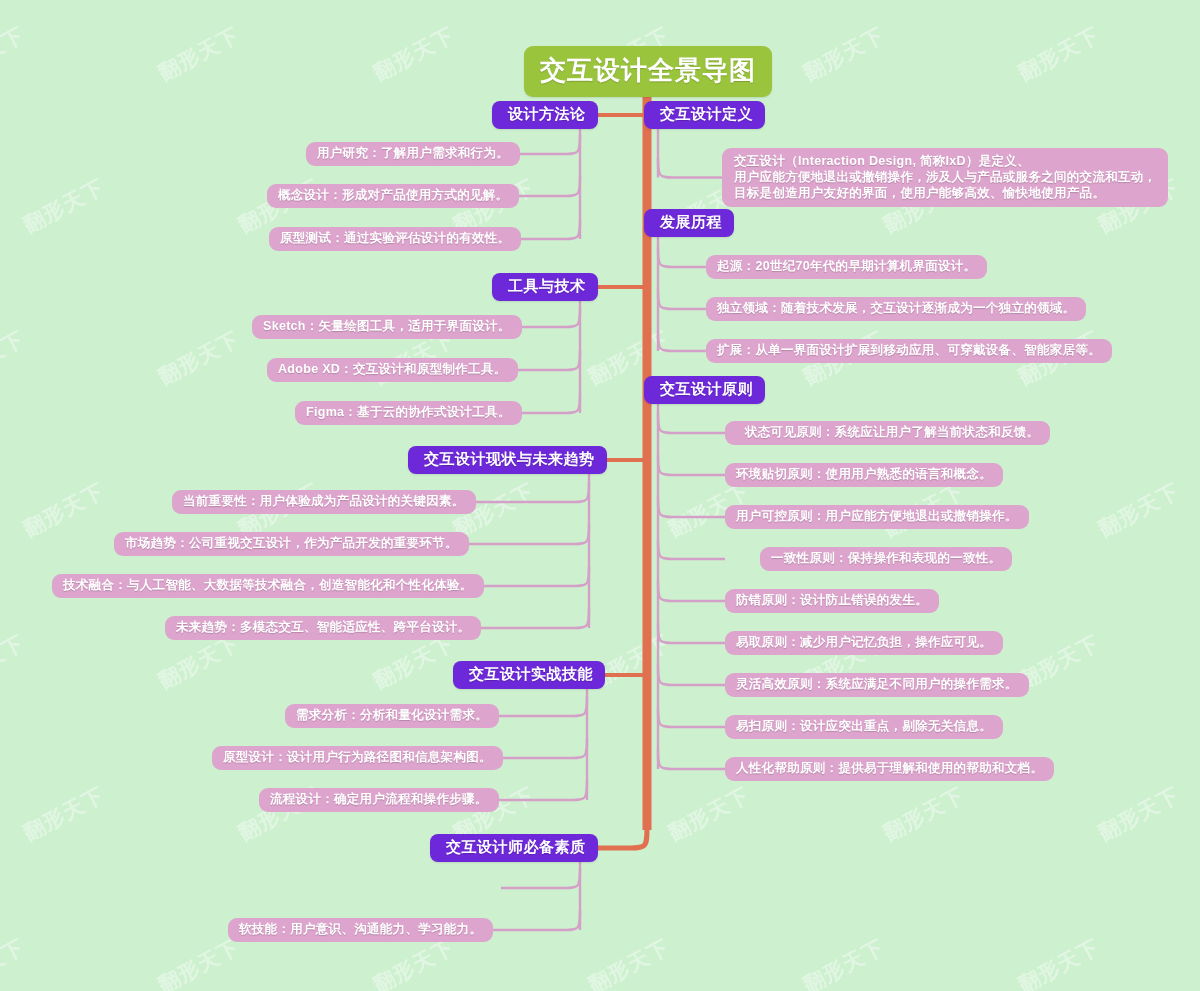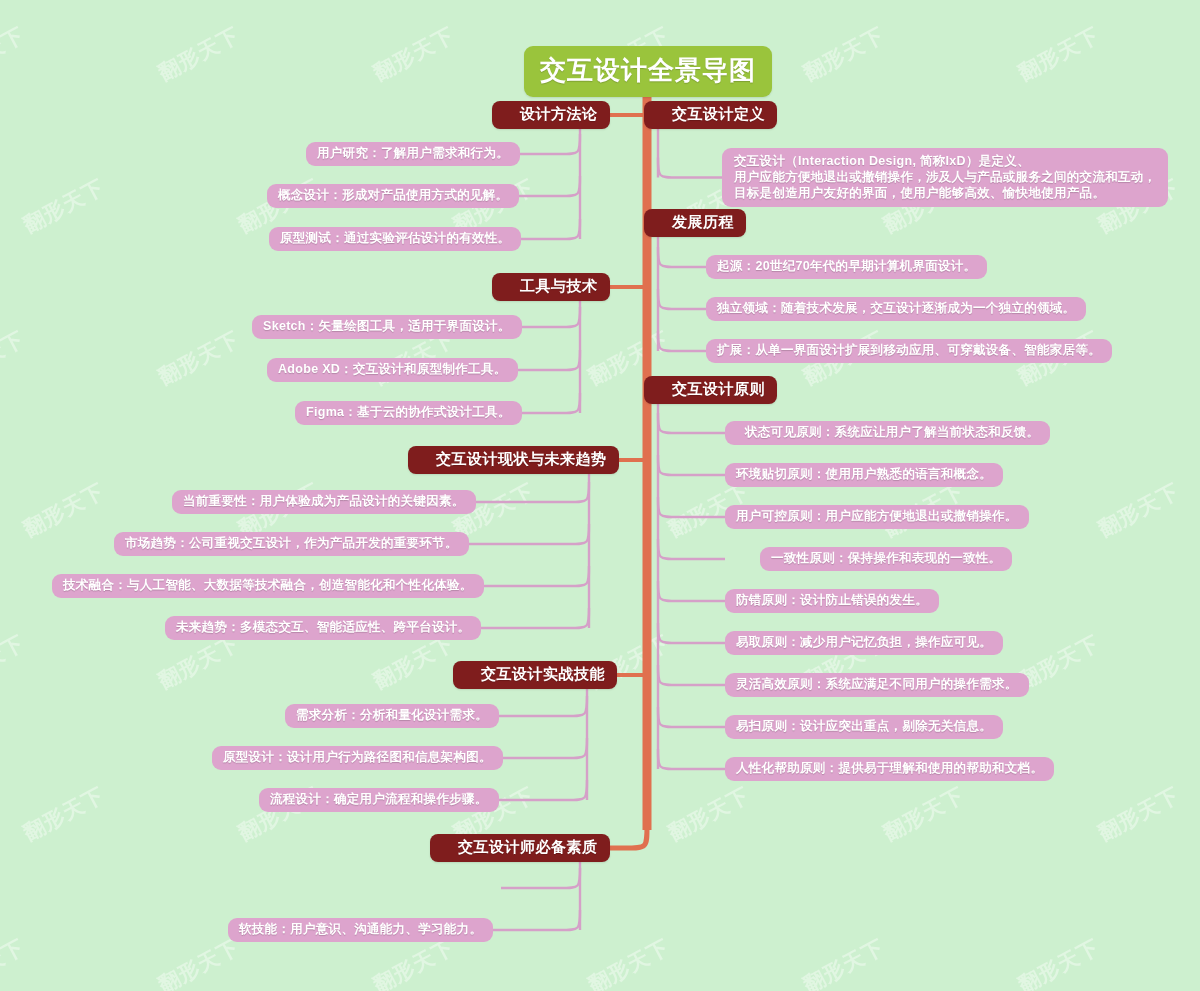--- a/index.html
+++ b/index.html
@@ -68,23 +68,23 @@
     background: #9ac43c;
     border-radius: 9px;
     padding: 7px 16px 9px 16px;
     font-size: 26px;
     font-weight: bold;
     letter-spacing: 1px;
     box-shadow: 0 1px 2px rgba(0,0,0,0.10);
   }
 
   .node.branch {
-    background: #7f1d1d;
+    background: #6d28d9;
     border-radius: 8px;
-    padding: 4px 12px 5px 28px;
+    padding: 4px 12px 5px 16px;
     font-size: 15px;
     font-weight: bold;
     letter-spacing: 0.5px;
     box-shadow: 0 1px 2px rgba(0,0,0,0.10);
   }
 
   .node.leaf {
     background: #dda4cd;
     border-radius: 9px;
     padding: 3px 11px 4px 11px;

